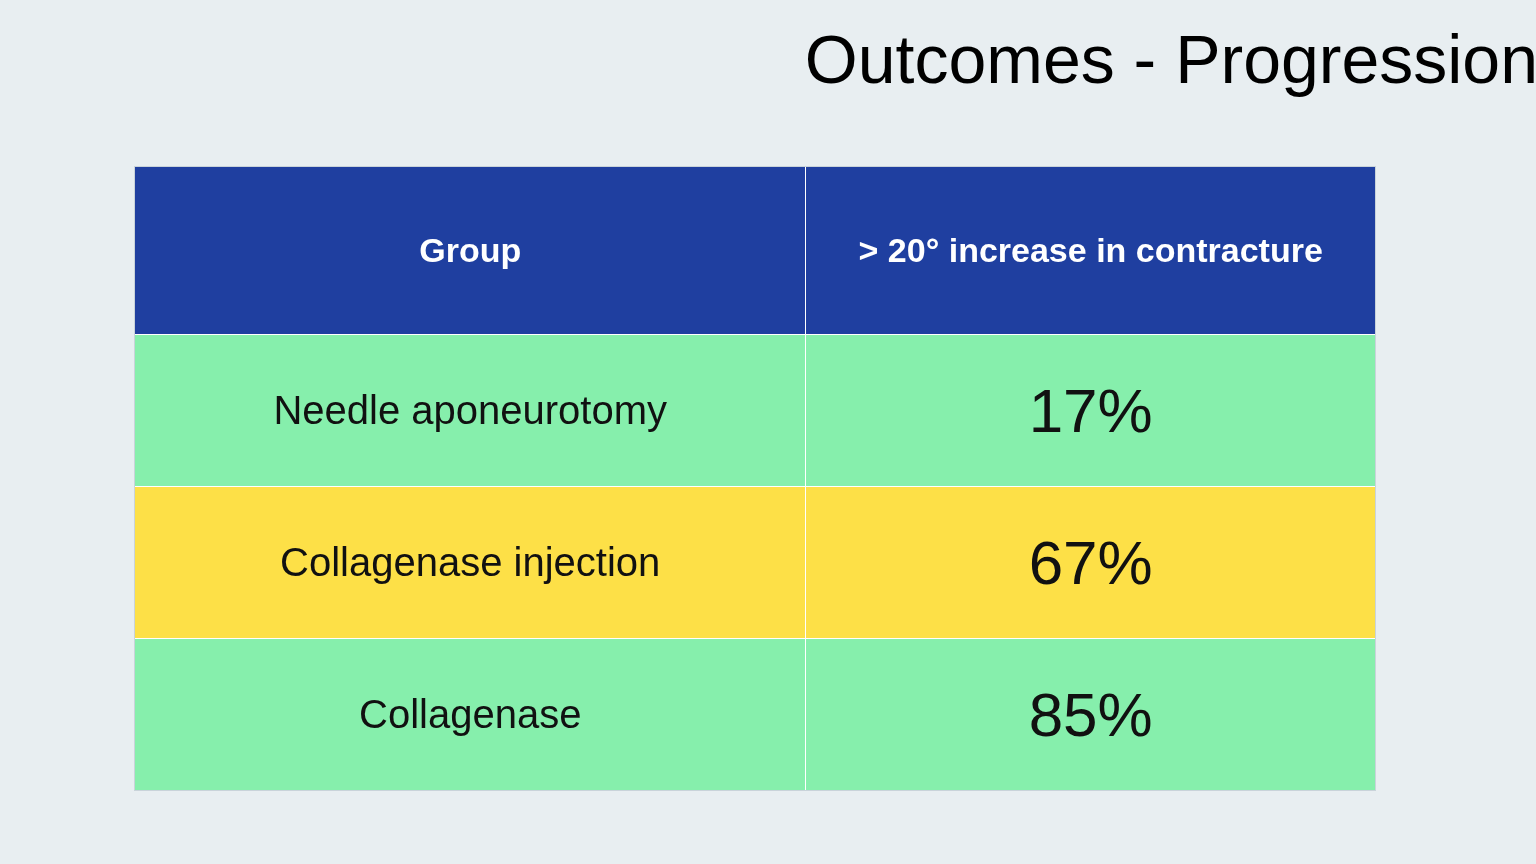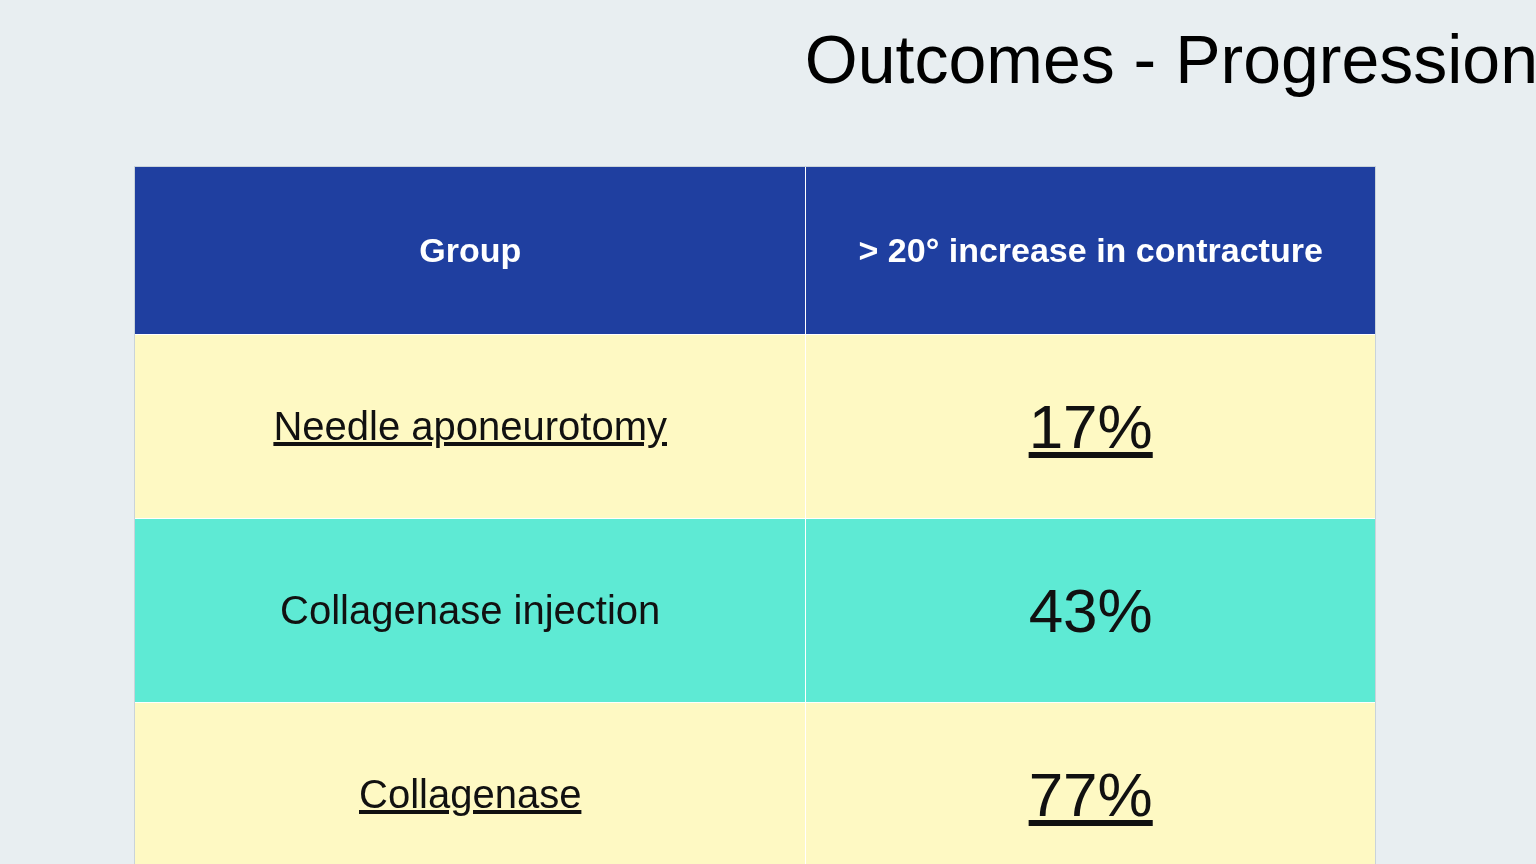--- a/index.html
+++ b/index.html
@@ -39,21 +39,21 @@
     width: 1242px;
   }
   table.outcomes {
     border-collapse: collapse;
     width: 100%;
     table-layout: fixed;
   }
   table.outcomes th,
   table.outcomes td {
     border: 1px solid #ffffff;
-    padding: 16px;
+    padding: 0;
     margin: 0;
   }
   thead th {
     background: #1f3fa0;
     color: #ffffff;
     font-size: 34px;
     font-weight: bold;
     height: 168px;
     vertical-align: middle;
     text-align: center;
@@ -66,22 +66,22 @@
 
   tbody td {
     height: 151px;
     vertical-align: middle;
     text-align: center;
     font-size: 40px;
     font-weight: 400;
     color: #111111;
     border-color: #ffffff;
   }
-  tbody tr.row-alt-a td { background: #fef9c3; text-decoration: underline; }
-  tbody tr.row-alt-b td { background: #5eead4; }
+  tbody tr.row-alt-a td { background: #86efac; }
+  tbody tr.row-alt-b td { background: #fde047; }
   tbody td.value { font-size: 62px; }
 
   
   .table-wrap::after {
     content: "";
     position: absolute;
     left: 0; top: 0; right: 0; bottom: 0;
     border: 1px solid #c9d3da;
     pointer-events: none;
   }
@@ -101,23 +101,23 @@
           <th class="col-metric">&gt; 20° increase in contracture</th>
         </tr>
       </thead>
       <tbody>
         <tr class="row-alt-a">
           <td class="group">Needle aponeurotomy</td>
           <td class="value">17%</td>
         </tr>
         <tr class="row-alt-b">
           <td class="group">Collagenase injection</td>
-          <td class="value">43%</td>
+          <td class="value">67%</td>
         </tr>
         <tr class="row-alt-a">
           <td class="group">Collagenase</td>
-          <td class="value">77%</td>
+          <td class="value">85%</td>
         </tr>
       </tbody>
     </table>
   </div>
 
 </div>
 
 </body></html>

